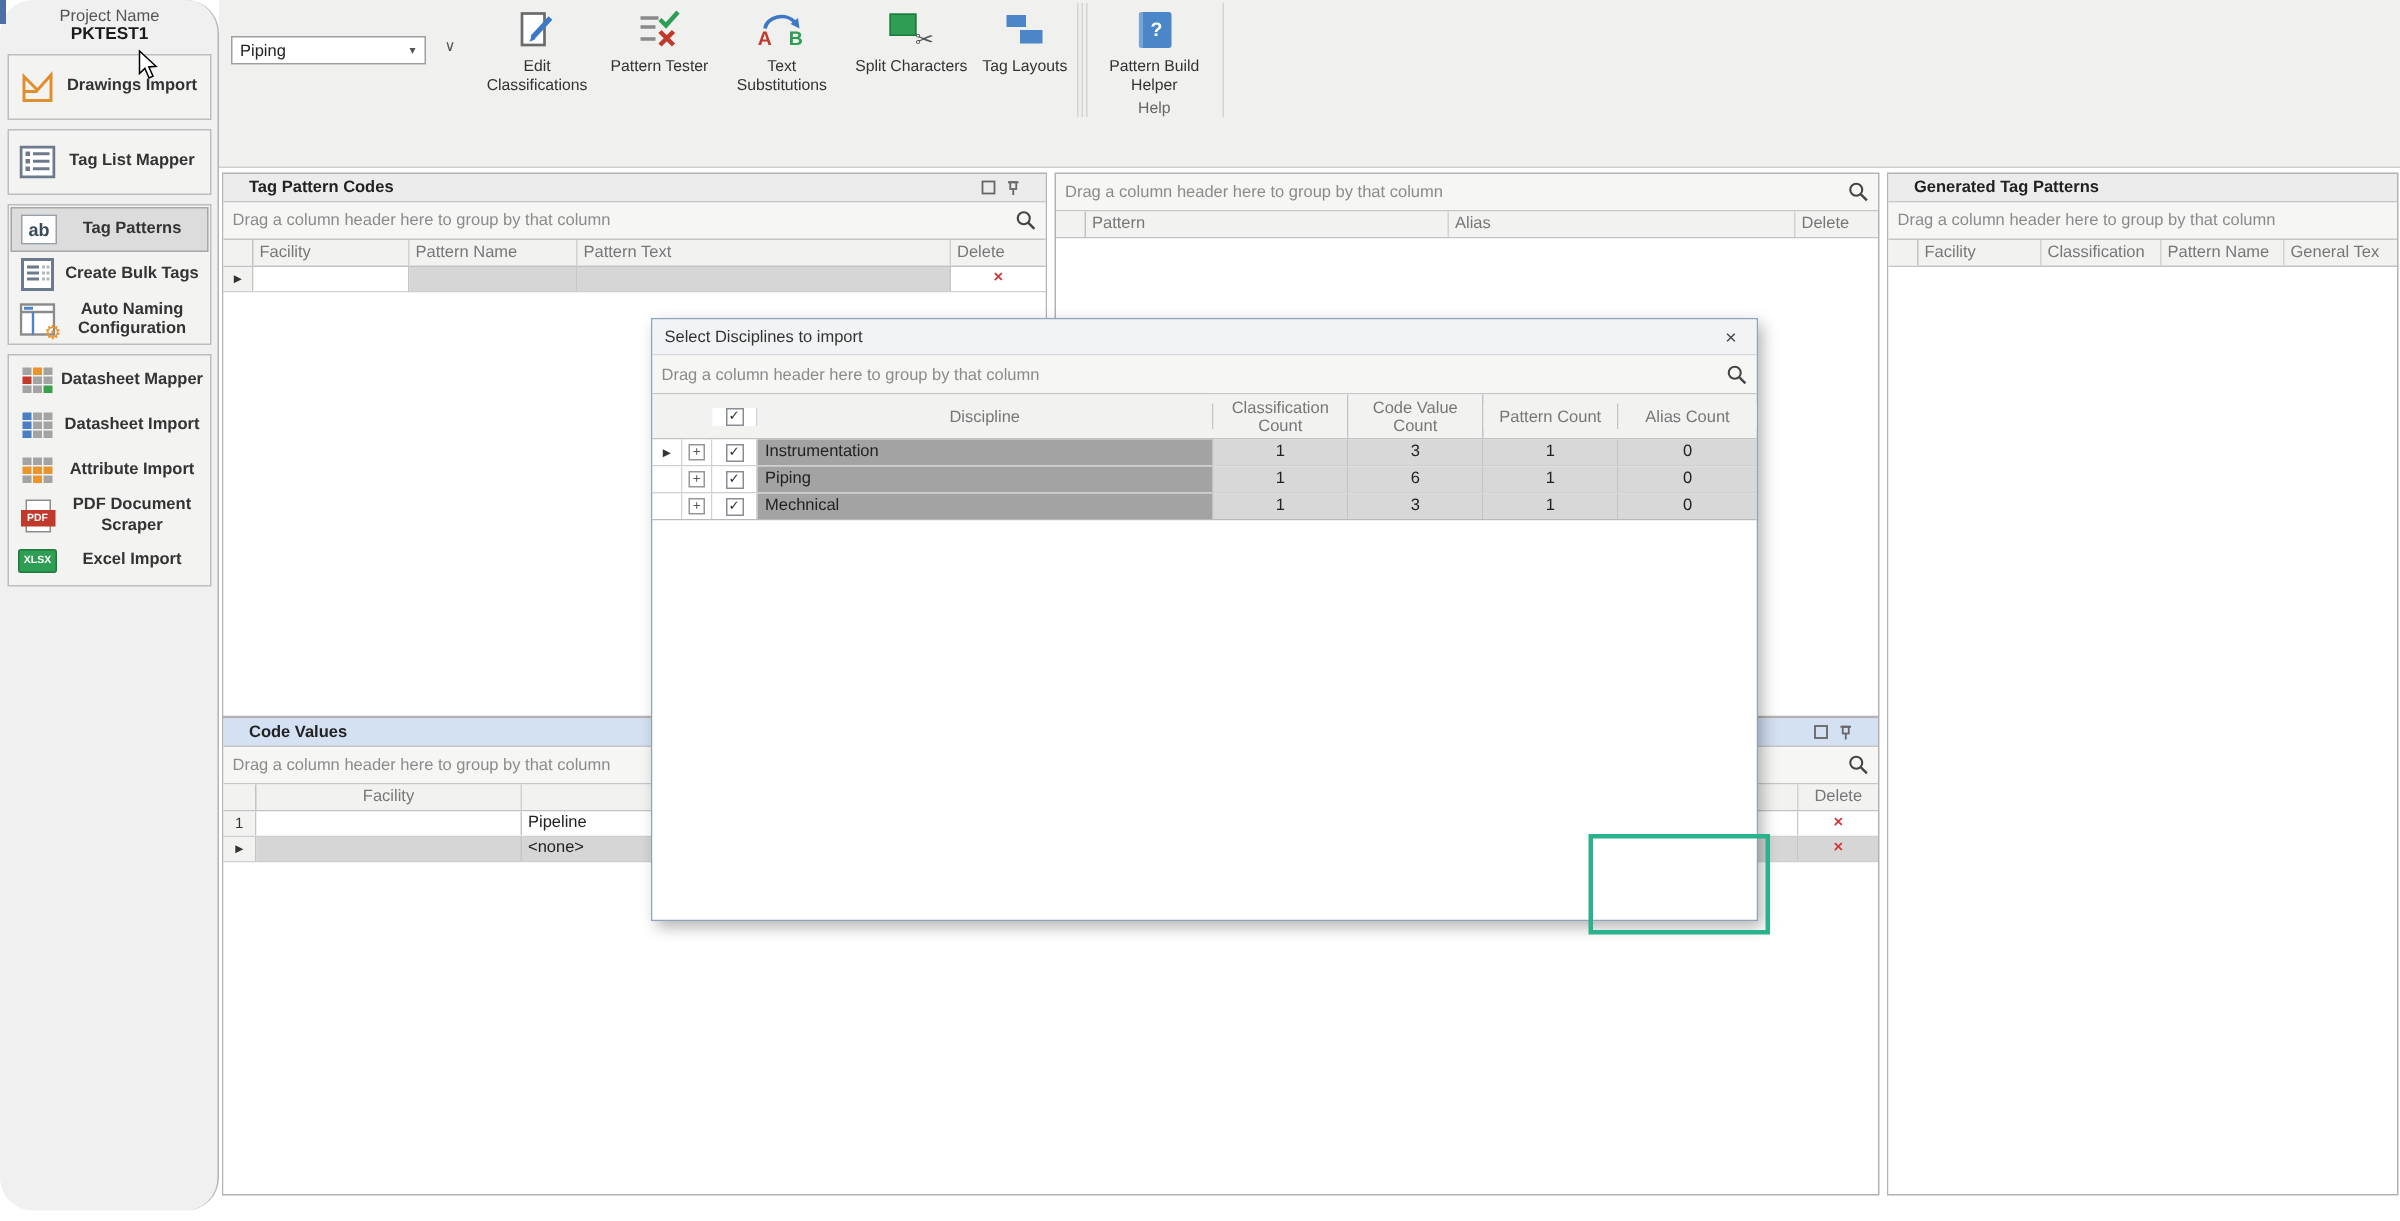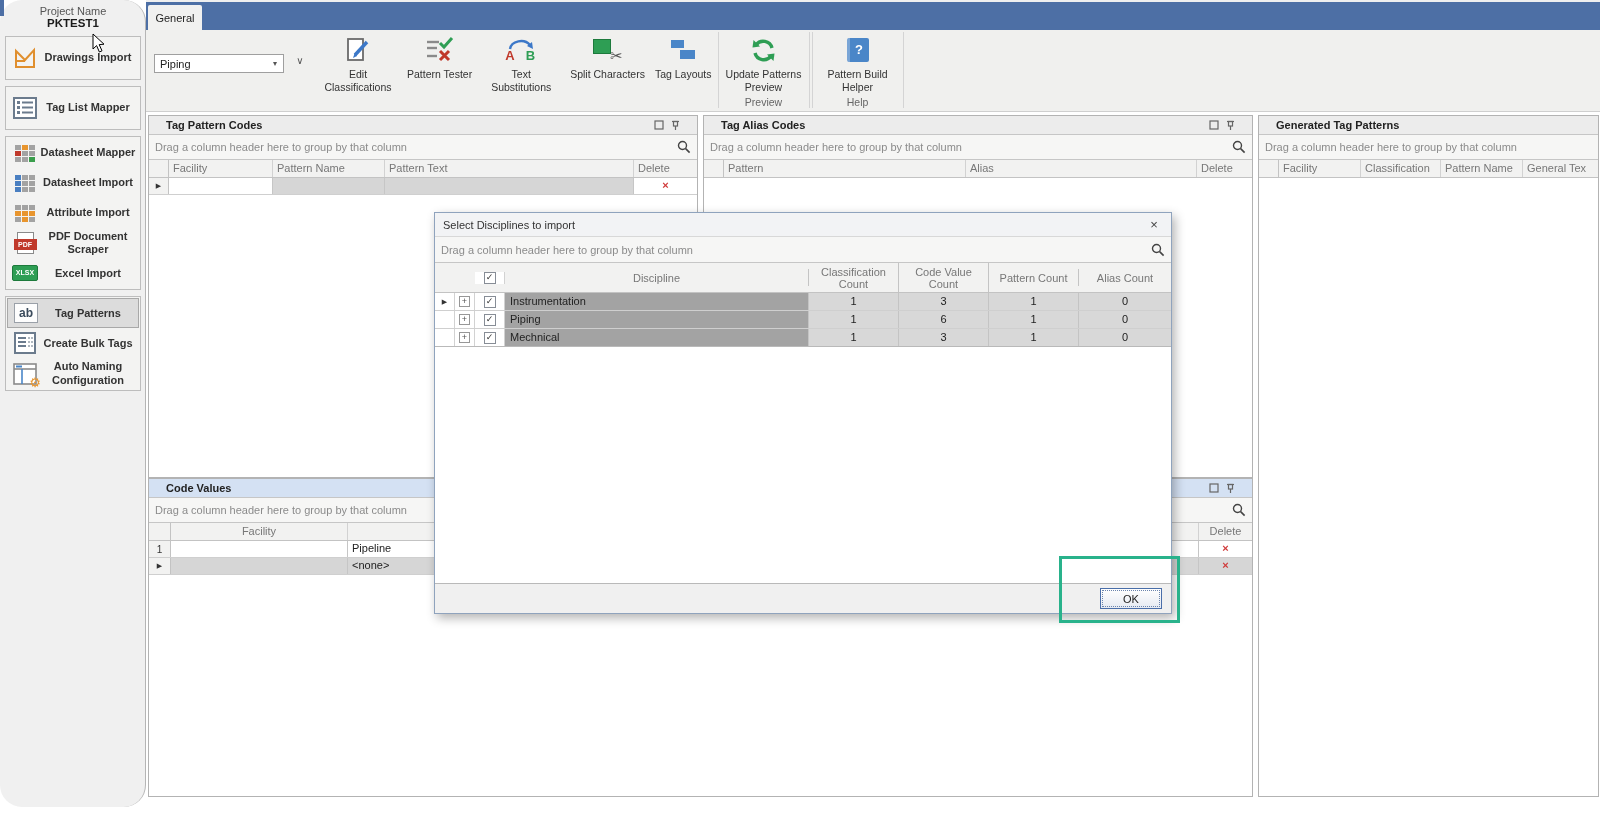--- a/index.html
+++ b/index.html
@@ -132,86 +132,20 @@
               <line x1="9" y1="10.5" x2="20" y2="10.5" stroke="#6b7b8d" stroke-width="2"></line>
               <line x1="9" y1="15.5" x2="20" y2="15.5" stroke="#6b7b8d" stroke-width="2"></line>
             </svg>
         </span>
         <span class="slb">Tag List Mapper</span>
       </div>
     </div>
 
 
     <div class="sgroup">
-      <div class="sitem">
-        <span class="sic">
-          <span class="gicon">
-              <i></i>
-              <i class="or"></i>
-              <i></i>
-              <i class="rd"></i>
-              <i></i>
-              <i></i>
-              <i></i>
-              <i></i>
-              <i class="gr"></i>
-            </span>
-        </span>
-        <span class="slb">Datasheet Mapper</span>
-      </div>
-      <div class="sitem">
-        <span class="sic">
-          <span class="gicon">
-              <i class="bl"></i>
-              <i></i>
-              <i></i>
-              <i class="bl"></i>
-              <i></i>
-              <i></i>
-              <i class="bl"></i>
-              <i></i>
-              <i></i>
-            </span>
-        </span>
-        <span class="slb">Datasheet Import</span>
-      </div>
-      <div class="sitem">
-        <span class="sic">
-          <span class="gicon">
-              <i></i>
-              <i></i>
-              <i></i>
-              <i class="or"></i>
-              <i class="or"></i>
-              <i class="or"></i>
-              <i></i>
-              <i class="or"></i>
-              <i></i>
-            </span>
-        </span>
-        <span class="slb">Attribute Import</span>
-      </div>
-      <div class="sitem">
-        <span class="sic">
-          <span class="pdfic">
-              <span class="page"></span>
-              <span class="badge">PDF</span>
-            </span>
-        </span>
-        <span class="slb">PDF Document Scraper</span>
-      </div>
-      <div class="sitem">
-        <span class="sic">
-          <span class="xlsxic">XLSX</span>
-        </span>
-        <span class="slb">Excel Import</span>
-      </div>
-    </div>
-
-    <div class="sgroup">
       <div class="sitem selected">
         <span class="sic">
             <span class="abic">ab</span>
           </span>
         <span class="slb">Tag Patterns</span>
       </div>
       <div class="sitem">
         <span class="sic">
           <svg width="22" height="22">
               <rect x="1" y="1" width="20" height="20" fill="#fff" stroke="#6b7b8d" stroke-width="2"></rect>
@@ -236,27 +170,90 @@
                 <line x1="1" y1="6" x2="23" y2="6" stroke="#8a8a8a" stroke-width="1.6"></line>
                 <rect x="3" y="2.5" width="6" height="2" fill="#4a86c8"></rect>
                 <line x1="9" y1="6" x2="9" y2="21" stroke="#4a86c8" stroke-width="1.6"></line>
               </svg>
             <span class="gear">⚙</span>
           </span>
         </span>
         <span class="slb">Auto Naming Configuration</span>
       </div>
     </div>
+
+    <div class="sgroup">
+      <div class="sitem">
+        <span class="sic">
+          <span class="gicon">
+              <i></i>
+              <i class="or"></i>
+              <i></i>
+              <i class="rd"></i>
+              <i></i>
+              <i></i>
+              <i></i>
+              <i></i>
+              <i class="gr"></i>
+            </span>
+        </span>
+        <span class="slb">Datasheet Mapper</span>
+      </div>
+      <div class="sitem">
+        <span class="sic">
+          <span class="gicon">
+              <i class="bl"></i>
+              <i></i>
+              <i></i>
+              <i class="bl"></i>
+              <i></i>
+              <i></i>
+              <i class="bl"></i>
+              <i></i>
+              <i></i>
+            </span>
+        </span>
+        <span class="slb">Datasheet Import</span>
+      </div>
+      <div class="sitem">
+        <span class="sic">
+          <span class="gicon">
+              <i></i>
+              <i></i>
+              <i></i>
+              <i class="or"></i>
+              <i class="or"></i>
+              <i class="or"></i>
+              <i></i>
+              <i class="or"></i>
+              <i></i>
+            </span>
+        </span>
+        <span class="slb">Attribute Import</span>
+      </div>
+      <div class="sitem">
+        <span class="sic">
+          <span class="pdfic">
+              <span class="page"></span>
+              <span class="badge">PDF</span>
+            </span>
+        </span>
+        <span class="slb">PDF Document Scraper</span>
+      </div>
+      <div class="sitem">
+        <span class="sic">
+          <span class="xlsxic">XLSX</span>
+        </span>
+        <span class="slb">Excel Import</span>
+      </div>
+    </div>
   </div>
 </div>
 
 <div id="ribbon" class="abs">
-  <div class="tabstrip">
-    <div class="tab-general">General</div>
-  </div>
   <div class="rbody">
     <div class="combo">
       <span>Piping</span>
       <span class="combo-arrow">▾</span>
     </div>
     <div class="chev">∨</div>
 
     <div class="rgroups">
       <div class="rgroup">
         <div class="rgroup-content">
@@ -312,36 +309,20 @@
                 </span>
             </span>
             <span class="rlb">Tag Layouts</span>
           </div>
         </div>
         <div class="rgroup-label"></div>
       </div>
 
       <div class="rsep"></div>
 
-      <div class="rgroup">
-        <div class="rgroup-content">
-          <div class="rbtn">
-            <span class="ric">
-              <svg width="27" height="27">
-                  <path d="M22 11 A9 9 0 0 0 6 8" fill="none" stroke="#2e9e54" stroke-width="3.4"></path>
-                  <polygon points="3.5,3 10,9.5 2.5,10.5" fill="#2e9e54"></polygon>
-                  <path d="M5 16 A9 9 0 0 0 21 19" fill="none" stroke="#2e9e54" stroke-width="3.4"></path>
-                  <polygon points="23.5,24 17,17.5 24.5,16.5" fill="#2e9e54"></polygon>
-                </svg>
-            </span>
-            <span class="rlb">Update Patterns Preview</span>
-          </div>
-        </div>
-        <div class="rgroup-label">Preview</div>
-      </div>
 
       <div class="rsep"></div>
 
 
       <div class="rsep"></div>
 
       <div class="rgroup">
         <div class="rgroup-content">
           <div class="rbtn">
             <span class="ric">
@@ -390,33 +371,20 @@
     <div class="rowind">▶</div>
     <div class="cell" style="flex:0 0 104px"></div>
     <div class="cell gray" style="flex:0 0 112px"></div>
     <div class="cell gray" style="flex:1"></div>
     <div class="cell delx" style="flex:0 0 63px;border-right:none">×</div>
   </div>
   <div class="fill"></div>
 </div>
 
 <div class="panel" style="left:703px;top:115px;width:550px;height:363px">
-  <div class="phd">
-    <span>Tag Alias Codes</span>
-    <span class="phd-icons">
-      <svg width="10" height="10">
-          <rect x="1" y="1" width="8" height="8" fill="none" stroke="#666" stroke-width="1.2"></rect>
-        </svg>
-      <svg width="9" height="11">
-          <line x1="1" y1="1.5" x2="8" y2="1.5" stroke="#666" stroke-width="1.2"></line>
-          <rect x="2.5" y="1.5" width="4" height="4.5" fill="none" stroke="#666" stroke-width="1.2"></rect>
-          <line x1="4.5" y1="6" x2="4.5" y2="10" stroke="#666" stroke-width="1.2"></line>
-        </svg>
-    </span>
-  </div>
   <div class="dragrow">
     <span>Drag a column header here to group by that column</span>
     <svg width="14" height="14">
         <circle cx="5.5" cy="5.5" r="4" fill="none" stroke="#444" stroke-width="1.4"></circle>
         <line x1="8.6" y1="8.6" x2="12.6" y2="12.6" stroke="#444" stroke-width="1.6"></line>
       </svg>
   </div>
   <div class="ghead">
     <div class="rowind"></div>
     <div class="gc" style="flex:0 0 242px">Pattern</div>
@@ -550,22 +518,19 @@
         <span class="cb">✓</span>
       </div>
     <div class="dc-disc">Mechnical</div>
     <div class="dc-n">1</div>
     <div class="dc-n">3</div>
     <div class="dc-n">1</div>
     <div class="dc-n last">0</div>
   </div>
 
   <div class="fill"></div>
-  <div class="dfoot">
-    <div class="okbtn">OK</div>
-  </div>
 </div>
 
 <div id="greenbox" class="abs"></div>
 
 <svg id="cursor" class="abs" width="14" height="20" viewBox="0 0 14 20">
   <path d="M1 1 L1 16 L4.6 12.6 L7.4 19 L10 17.8 L7.2 11.6 L12 11.2 Z" fill="#fff" stroke="#000" stroke-width="1"></path>
 </svg>
 
 </body></html>

